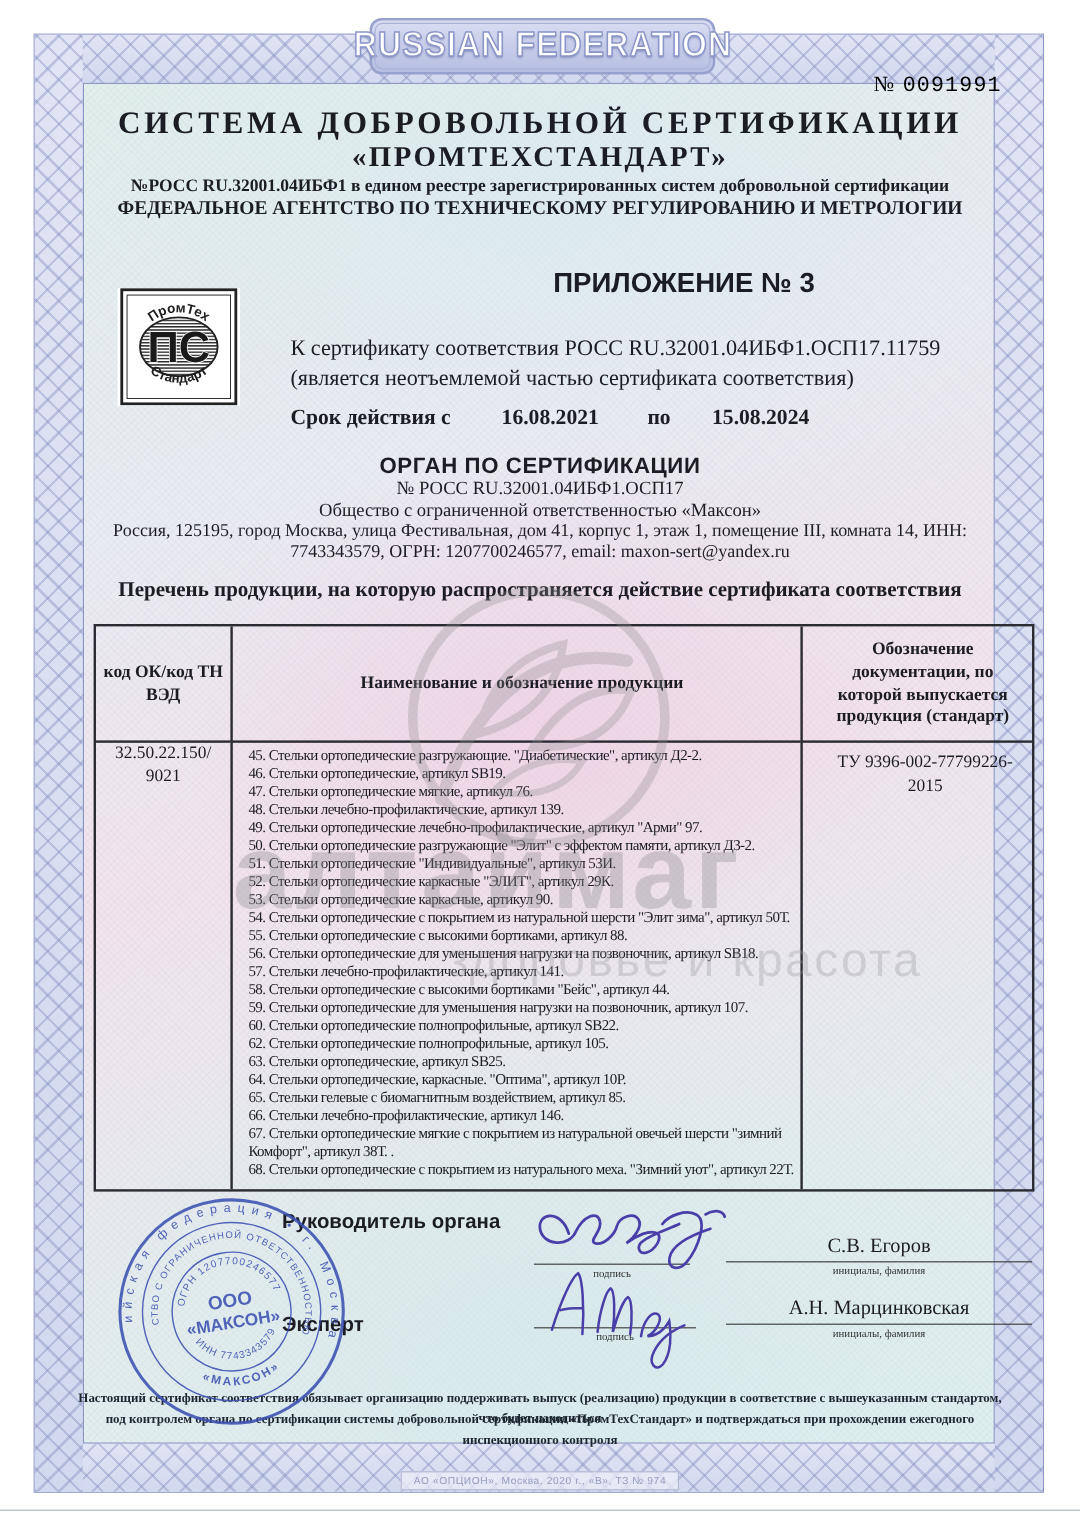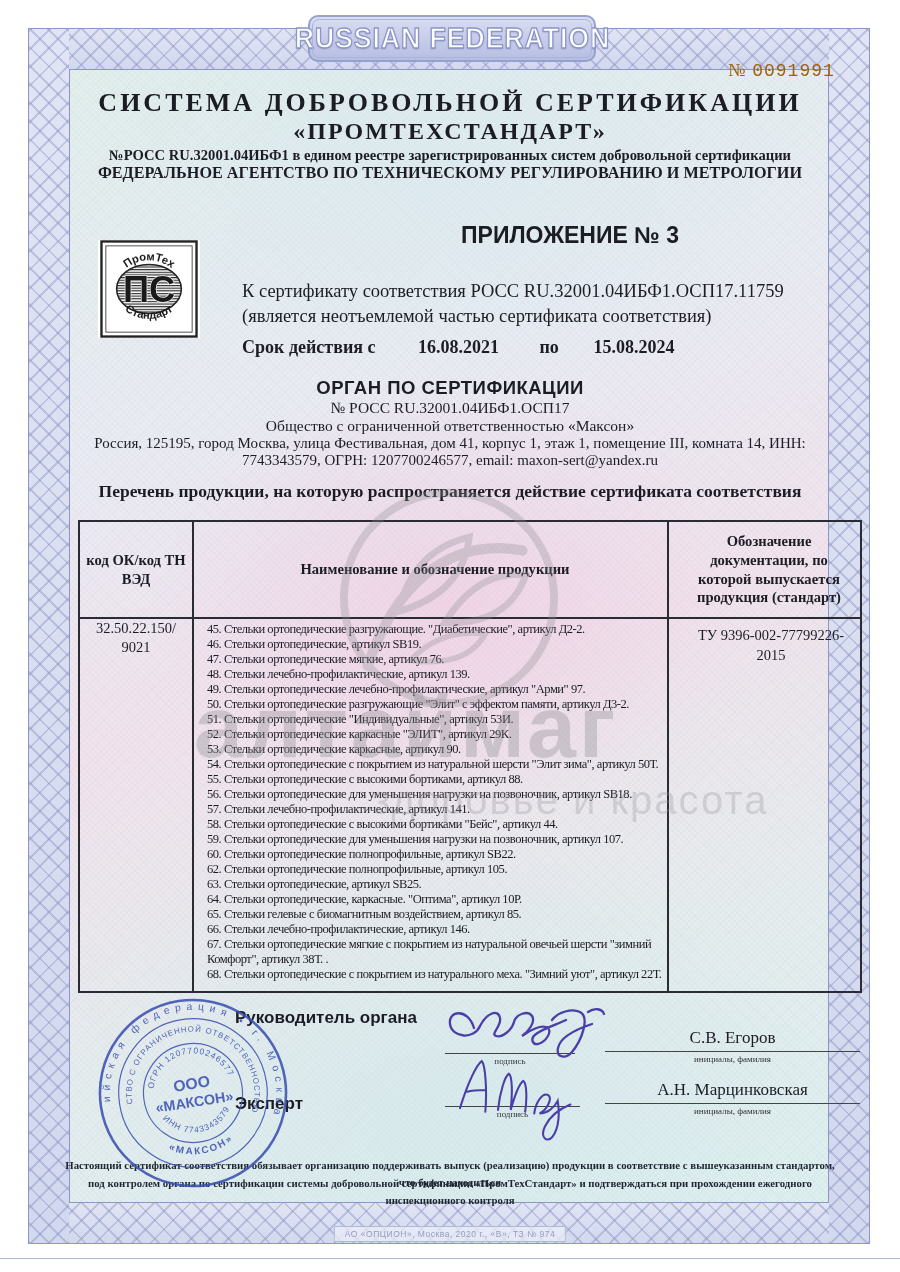--- a/index.html
+++ b/index.html
@@ -31,21 +31,21 @@
   
   .ribbon{position:absolute;left:308px;top:15px;width:288px;height:47px;z-index:11;
           border:2px solid #97a1cd;border-radius:10px;box-sizing:border-box;
           background:linear-gradient(#d9ddf2,#b6bee2);
           display:flex;align-items:center;justify-content:center;}
   .ribbon:after{content:"";position:absolute;inset:2px;border:1px solid #aab3d8;border-radius:7px;}
   .ribbon .txt{font-family:"Liberation Sans",sans-serif;font-weight:bold;font-size:29px;
           letter-spacing:1px;color:#ffffff;-webkit-text-stroke:1.3px #8a95c8;
           text-shadow:0 1px 2px rgba(80,92,150,.45);transform:scaleX(.92);white-space:nowrap;}
   .serial{position:absolute;left:728px;top:60px;width:150px;font-family:"Liberation Mono",monospace;
-          font-size:18px;color:#a16207;letter-spacing:1px;z-index:11;}
+          font-size:18px;color:#000000;letter-spacing:1px;z-index:11;}
   .serial .no{font-family:"Liberation Serif",serif;margin-right:6px;}
   .t-center{position:absolute;left:50px;width:800px;text-align:center;}
   .title1{top:88px;font-size:26px;font-weight:bold;letter-spacing:3px;}
   .title2{top:118px;font-size:24px;font-weight:bold;letter-spacing:2px;}
   .registry{top:147px;font-size:14.6px;font-weight:bold;}
   .agency{top:164px;font-size:16.2px;font-weight:bold;}
   .appendix-title{position:absolute;left:390px;top:222px;width:360px;text-align:center;
           font-family:"Liberation Sans",sans-serif;font-weight:bold;font-size:23px;}
 
   

